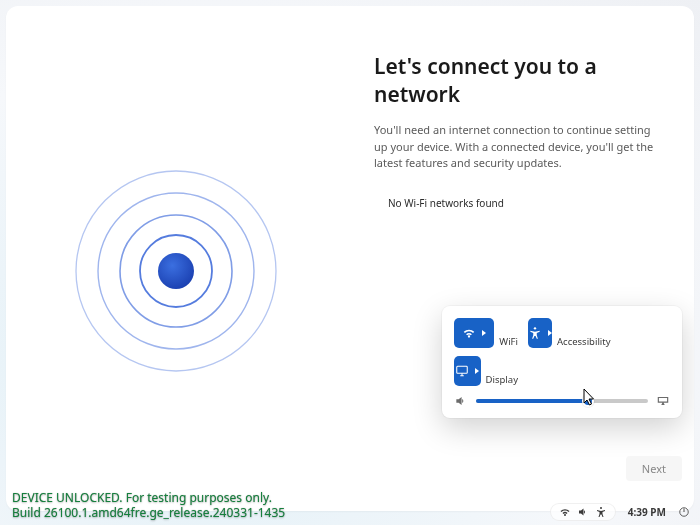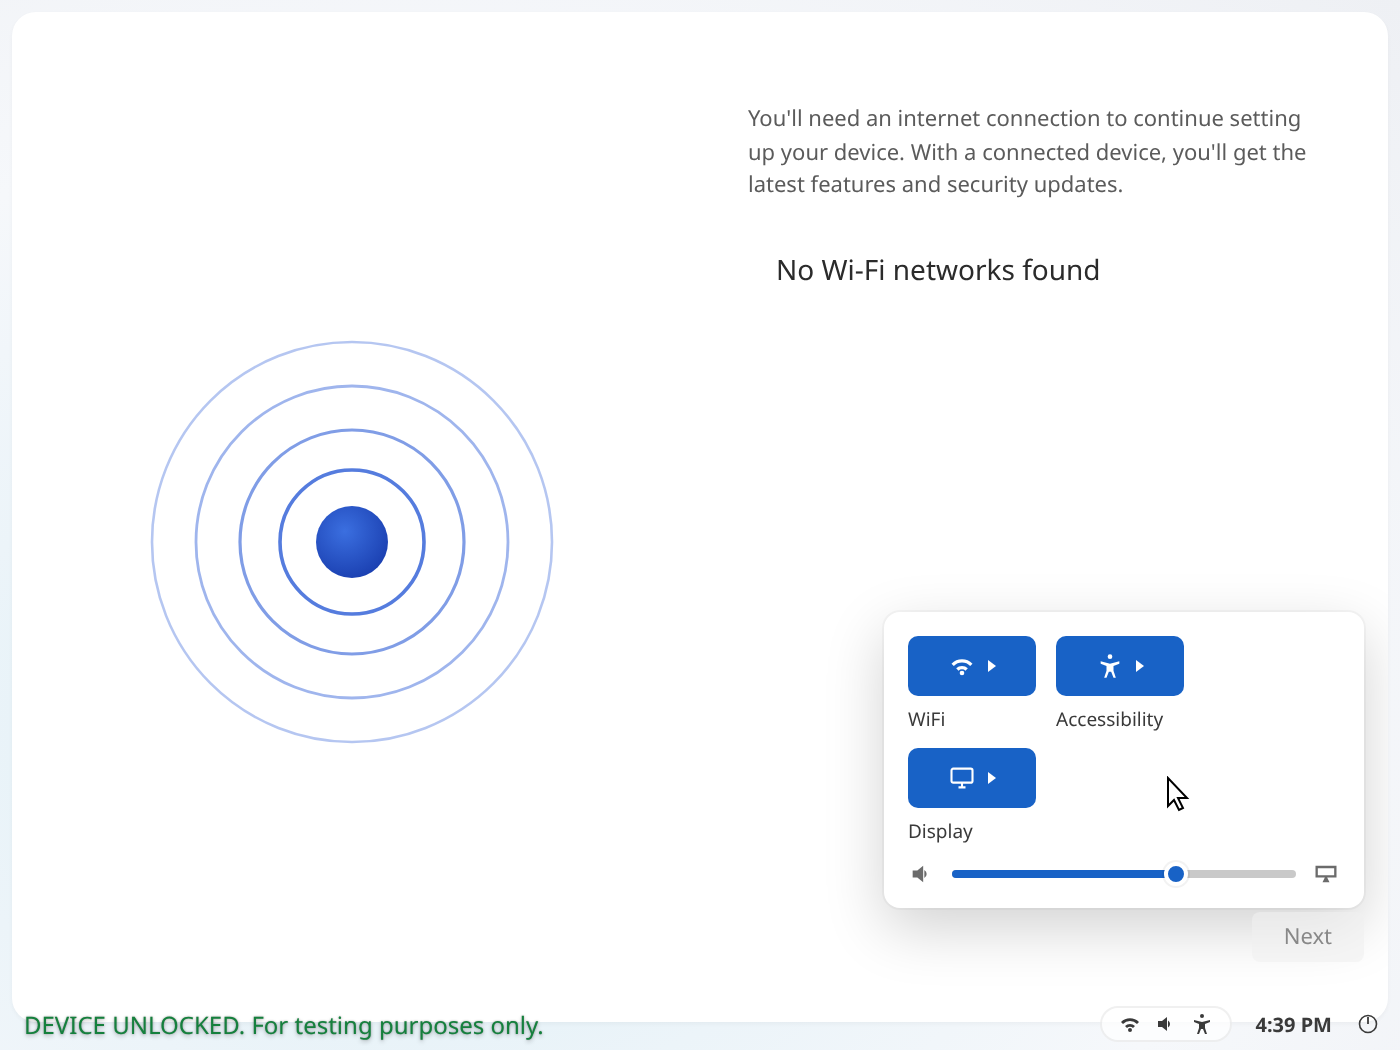--- a/index.html
+++ b/index.html
@@ -36,21 +36,21 @@
     color: #1a1a1a;
     margin-bottom: 14px;
   }
   .subtitle {
     font-size: 11px;
     line-height: 1.5;
     color: #5b5b5b;
     margin-bottom: 24px;
   }
   .status {
-    font-size: 14px;
+    font-size: 10px;
     color: #2b2b2b;
     margin-left: 14px;
   }
 
   
   .qs-panel {
     position: absolute;
     right: 12px;
     top: 300px;
     width: 240px;
@@ -60,22 +60,22 @@
     padding: 12px 12px 10px 12px;
   }
   .qs-row {
     display: flex;
     gap: 10px;
     margin-bottom: 8px;
   }
   .qs-btn {
     width: 64px;
     display: flex;
-    flex-direction: column;
-    align-items: flex-start;
+    flex-direction: row;
+    align-items: flex-end;
     gap: 5px;
     cursor: pointer;
   }
   .qs-tile {
     width: 64px; height: 30px;
     background: #1862c6;
     border-radius: 5px;
     display: flex;
     align-items: center;
     justify-content: center;
@@ -185,20 +185,21 @@
       </defs>
       <circle cx="105" cy="105" r="100" fill="none" stroke="#2b5bd6" stroke-opacity="0.35" stroke-width="1.3"></circle>
       <circle cx="105" cy="105" r="78" fill="none" stroke="#2b5bd6" stroke-opacity="0.45" stroke-width="1.4"></circle>
       <circle cx="105" cy="105" r="56" fill="none" stroke="#2b5bd6" stroke-opacity="0.6" stroke-width="1.6"></circle>
       <circle cx="105" cy="105" r="36" fill="none" stroke="#2b5bd6" stroke-opacity="0.8" stroke-width="1.8"></circle>
       <circle cx="105" cy="105" r="18" fill="url(#dot)"></circle>
     </svg>
   </div>
 
   <div class="content">
+    <h1 class="title">Let's connect you to a network</h1>
     <p class="subtitle">You'll need an internet connection to continue setting up your device. With a connected device, you'll get the latest features and security updates.</p>
     <div class="status">No Wi-Fi networks found</div>
   </div>
 
   <div class="qs-panel">
     <div class="qs-row">
       <div class="qs-btn">
         <div class="qs-tile">
           <div class="pair">
             <svg width="14" height="14" viewBox="0 0 24 24">
@@ -249,20 +250,21 @@
         </svg>
     </div>
   </div>
 
   <div class="next-btn">Next</div>
 
 </div>
 
 <div class="watermark">
   <div>DEVICE UNLOCKED. For testing purposes only.</div>
+  <div>Build 26100.1.amd64fre.ge_release.240331-1435</div>
 </div>
 
 <div class="tray">
   <div class="tray-cluster">
     <svg viewBox="0 0 24 24">
         <path d="M12 20a2 2 0 100-4 2 2 0 000 4zm-5-6a7 7 0 0110 0l-2 2a4.2 4.2 0 00-6 0zm-4-4a12.7 12.7 0 0118 0l-2 2a9.9 9.9 0 00-14 0z"></path>
       </svg>
     <svg viewBox="0 0 24 24">
         <path d="M4 9v6h4l5 4V5L8 9H4zm12 3a4 4 0 00-2-3.5v7A4 4 0 0016 12z"></path>
       </svg>

